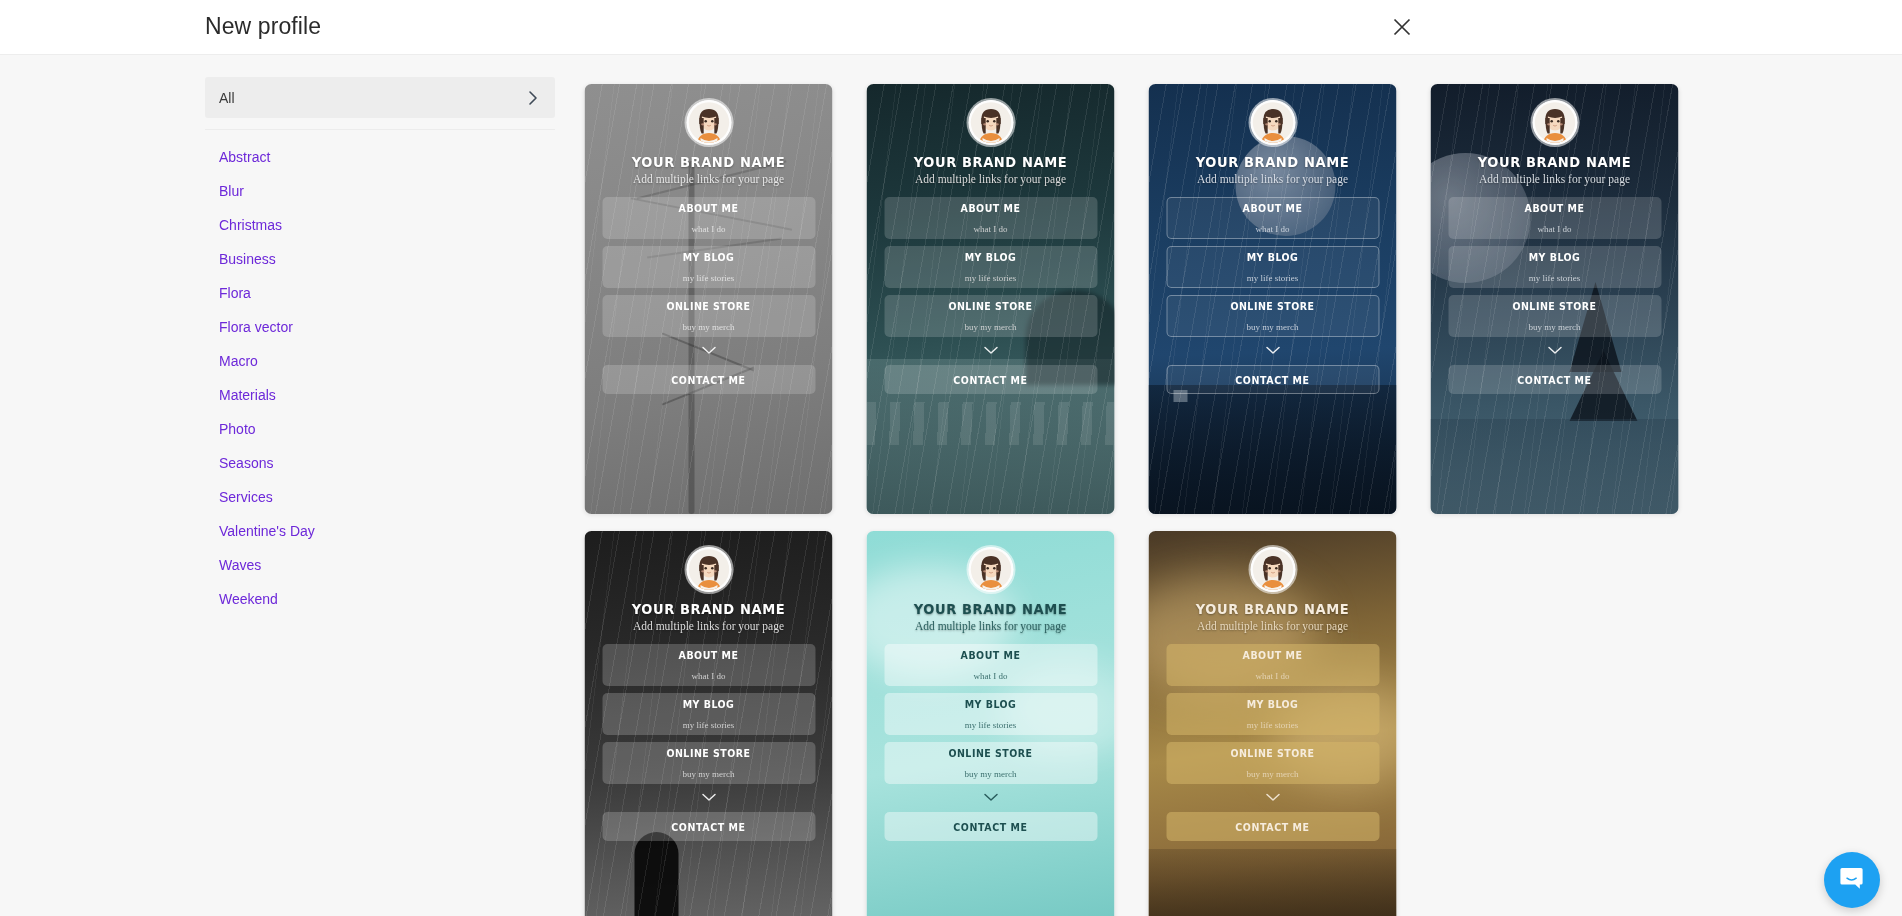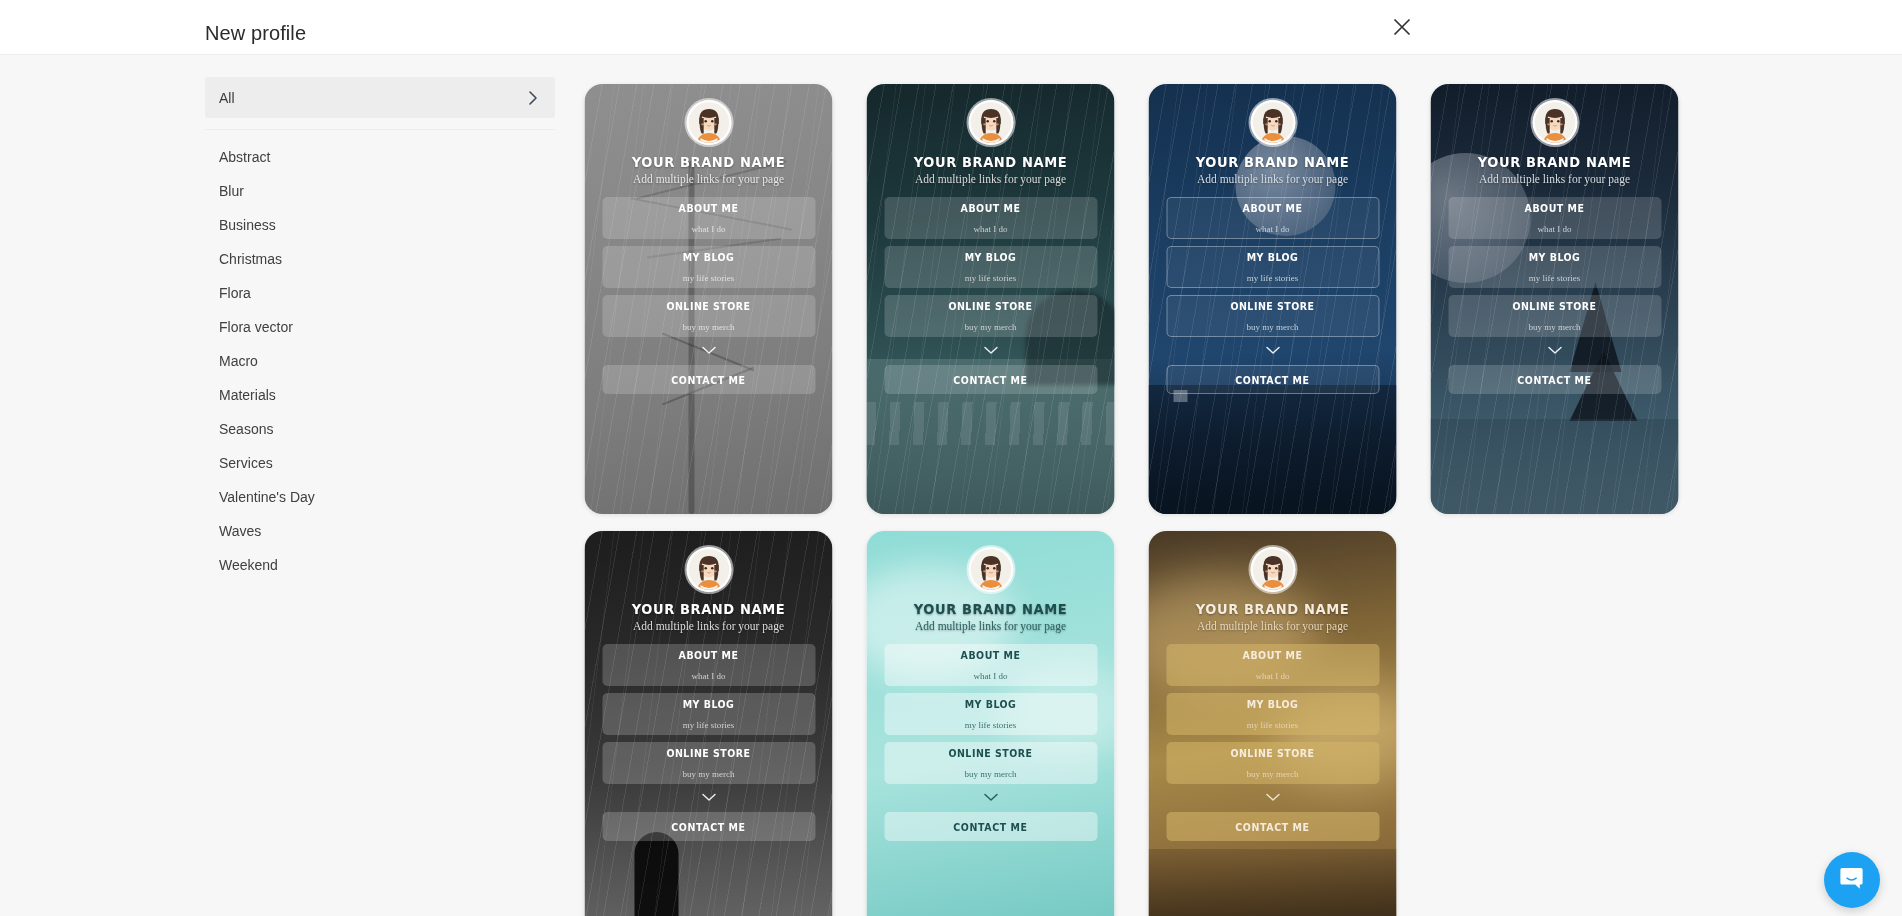--- a/index.html
+++ b/index.html
@@ -12,22 +12,22 @@
 
   
   .modal-header {
     position: absolute; top: 0; left: 0;
     width: 1902px; height: 55px;
     background: #ffffff;
     border-bottom: 1px solid #ededed;
     display: flex; align-items: center;
   }
   .modal-title {
-    position: absolute; left: 205px; top: 22px;
-    font-size: 20px; color: #2b2b2b; font-weight: 400;
+    position: absolute; left: 205px; top: 13px;
+    font-size: 23px; color: #2b2b2b; font-weight: 400;
     letter-spacing: .1px;
   }
   .close-btn {
     position: absolute; right: 483px; top: 10px;
     width: 34px; height: 34px;
     display: flex; align-items: center; justify-content: center;
     cursor: pointer; background: none; border: none;
   }
   .close-btn svg { display: block; }
 
@@ -61,21 +61,21 @@
   .cat-list {
     position: absolute; left: 205px; top: 62px;
     width: 350px;
     border-top: 1px solid #ececec;
     padding-top: 10px;
   }
   .cat-item {
     height: 34px;
     display: flex; align-items: center;
     padding-left: 14px;
-    font-size: 14px; color: #404040;
+    font-size: 14px; color: #6d28d9;
     cursor: pointer;
     border-radius: 3px;
   }
 
   
   .grid {
     position: absolute; left: 585px; top: 0;
     width: 1317px; height: 861px;
     padding: 17px 0 0 0;
   }
@@ -87,21 +87,21 @@
     display: grid;
     grid-template-columns: repeat(4, 265px);
     column-gap: 17px;
     row-gap: 17px;
     transform: translateX(-0.5px);
   }
 
   .card {
     position: relative;
     width: 248px; height: 430px;
-    border-radius: 18px;
+    border-radius: 7px;
     overflow: hidden;
     cursor: pointer;
     box-shadow: 0 1px 4px rgba(0,0,0,.10);
   }
 
   
   .card.empty {
     background: #ffffff;
     display: flex; flex-direction: column;
     align-items: center; justify-content: center;
@@ -234,36 +234,39 @@
     </div>
 
     <div class="cat-list">
       <div class="cat-item">
           <span>Abstract</span>
         </div>
       <div class="cat-item">
           <span>Blur</span>
         </div>
       <div class="cat-item">
+          <span>Christmas</span>
+        </div>
+      <div class="cat-item">
           <span>Business</span>
         </div>
       <div class="cat-item">
-          <span>Christmas</span>
-        </div>
-      <div class="cat-item">
           <span>Flora</span>
         </div>
       <div class="cat-item">
           <span>Flora vector</span>
         </div>
       <div class="cat-item">
           <span>Macro</span>
         </div>
       <div class="cat-item">
           <span>Materials</span>
+        </div>
+      <div class="cat-item">
+          <span>Photo</span>
         </div>
       <div class="cat-item">
           <span>Seasons</span>
         </div>
       <div class="cat-item">
           <span>Services</span>
         </div>
       <div class="cat-item">
           <span>Valentine's Day</span>
         </div>

